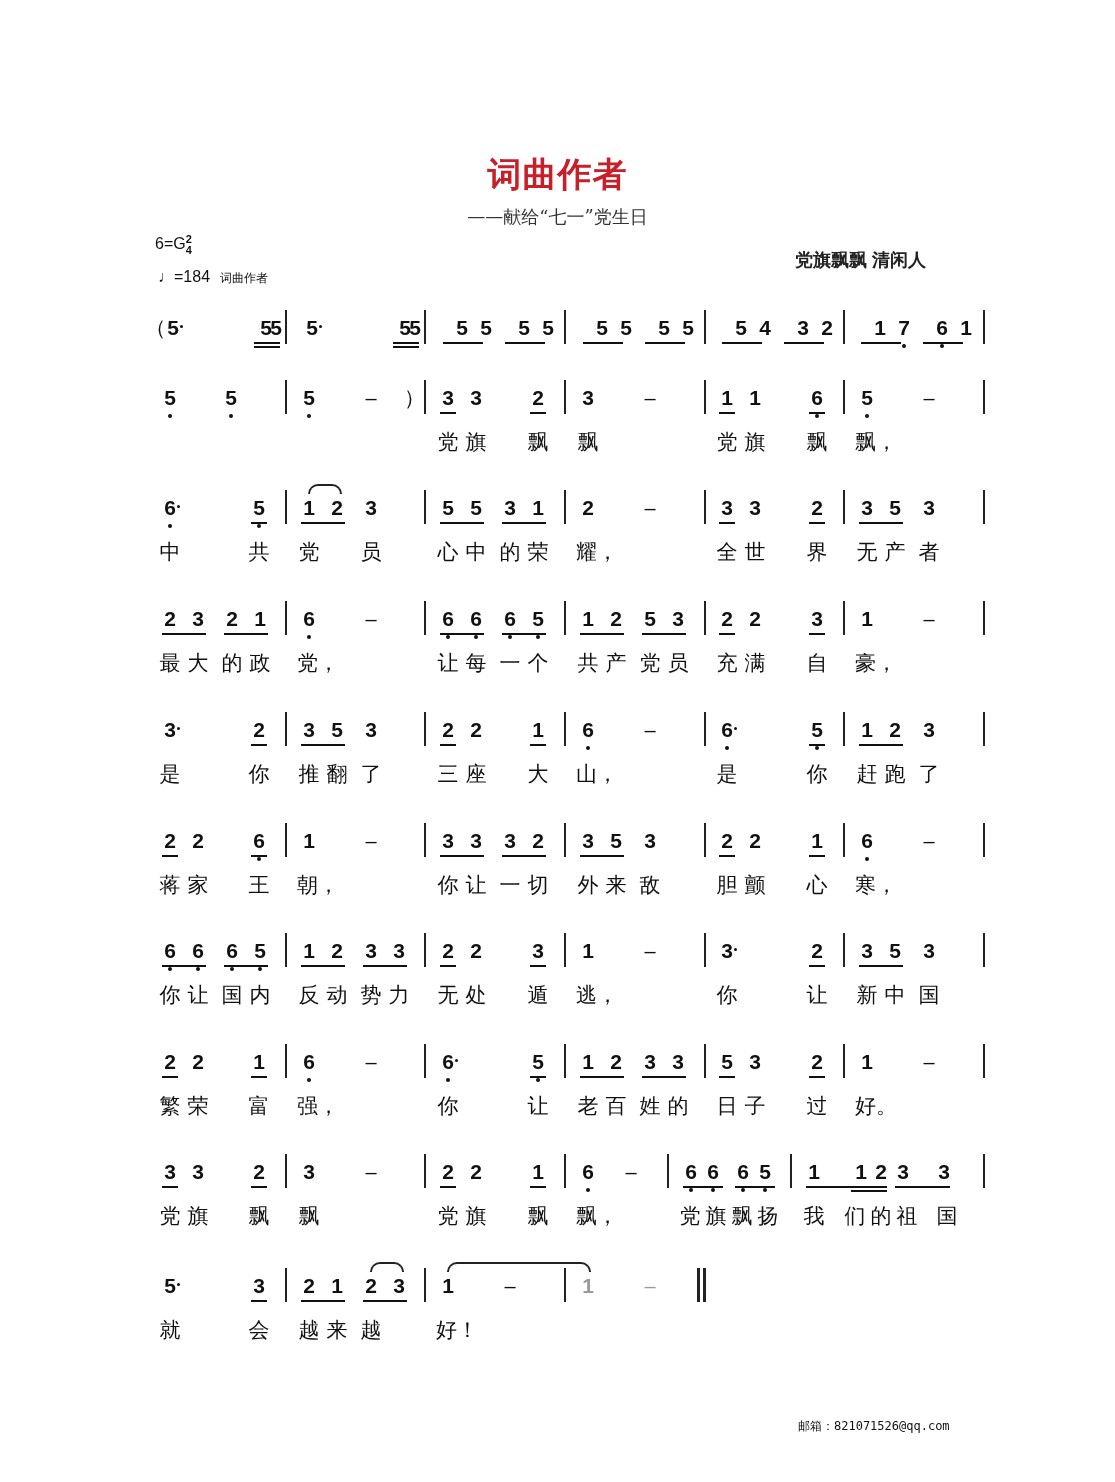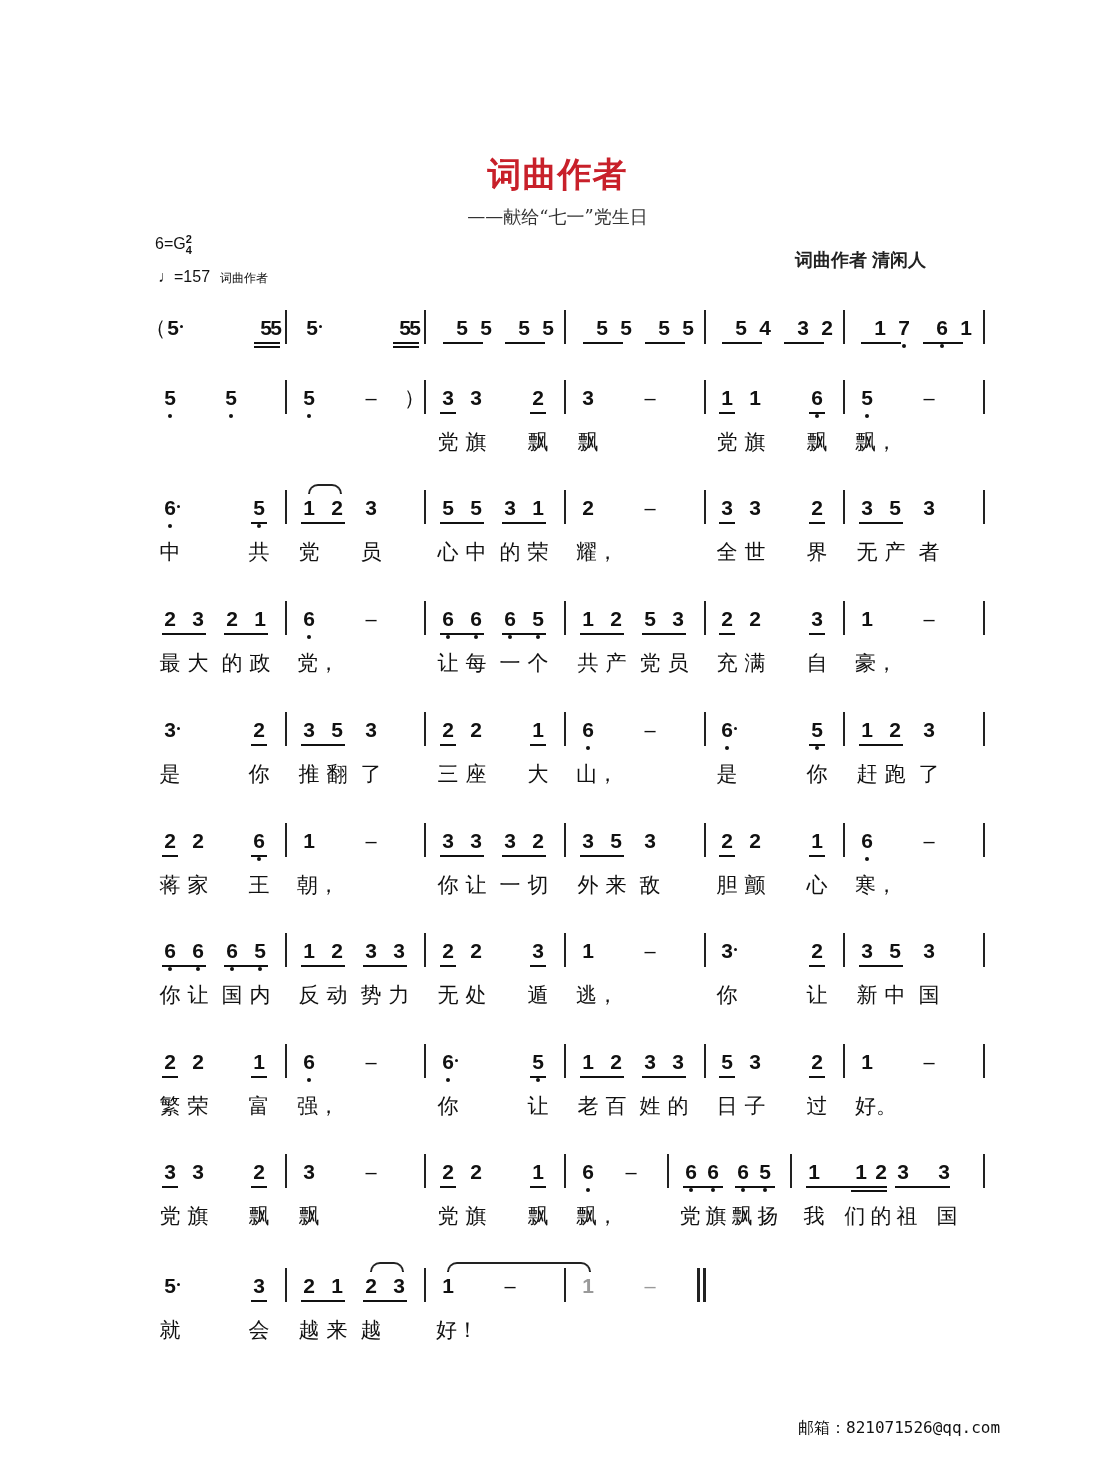--- a/index.html
+++ b/index.html
@@ -7,21 +7,21 @@
          font-family:"Liberation Sans", "DejaVu Sans", sans-serif; color:#111; }
   .title { position:absolute; left:0; width:1115px; top:152px; text-align:center;
            font-family:"DejaVu Serif", serif; font-size:34px; font-weight:bold; color:#c8202a; letter-spacing:1px; }
   .subtitle { position:absolute; left:0; width:1115px; top:205px; text-align:center;
               font-family:"DejaVu Serif", serif; font-size:18px; color:#333; }
   .key { position:absolute; left:155px; top:234px; font-size:16px; }
   .key .frac { display:inline-block; vertical-align:middle; text-align:center; font-size:11px; line-height:11px; font-weight:bold; }
   .tempo { position:absolute; left:158px; top:268px; font-size:16px; }
   .tempo .expr { font-size:12px; margin-left:10px; }
   .composer { position:absolute; left:795px; top:248px; font-size:18px; font-weight:bold; color:#222; }
-  .footer { position:absolute; left:798px; top:1418px; font-size:16px; font-family:"DejaVu Sans Mono", monospace; color:#111; }
+  .footer { position:absolute; left:798px; top:1418px; font-size:12px; font-family:"DejaVu Sans Mono", monospace; color:#111; }
 
   .line { position:absolute; left:0; width:1115px; }
   .el { position:absolute; }
   .note { font-size:21px; font-weight:bold; width:20px; text-align:center; top:0; height:28px; line-height:28px; }
   .note.gray { color:#9a9a9a; }
   .note .dot-below { position:absolute; left:8px; top:30px; width:4px; height:4px; border-radius:50%; background:#111; }
   .note .aug { position:absolute; left:17px; top:11px; width:3px; height:3px; border-radius:50%; background:#111; }
   .dash { font-size:20px; width:20px; text-align:center; height:28px; line-height:28px; }
   .bar { top:-4px; width:2px; height:34px; background:#222; }
   .dbar { top:-4px; width:7px; height:34px; border-left:3px solid #222; border-right:3px solid #222; box-sizing:border-box; width:9px; }
@@ -32,23 +32,23 @@
 </style>
 </head>
 <body>
 
 <div class="title">词曲作者</div>
 <div class="subtitle">——献给“七一”党生日</div>
 <div class="key">
   <span>6=G</span><span class="frac"><span>2</span><br><span>4</span></span>
 </div>
 <div class="tempo">
-  <span>♩</span><span>=157</span><span class="expr">词曲作者</span>
+  <span>♩</span><span>=184</span><span class="expr">词曲作者</span>
 </div>
-<div class="composer">词曲作者  清闲人</div>
+<div class="composer">党旗飘飘  清闲人</div>
 
 <div id="score">
     <div class="line" style="top: 314px;">
       <div class="el paren" style="left: 145px;">（</div>
       <div class="el note" style="left: 163px;">5<span class="aug"></span></div>
       <div class="el note" style="left: 256px;">5</div>
       <div class="el note" style="left: 266px;">5</div>
       <div class="el bar" style="left: 285px;"></div>
       <div class="el note" style="left: 302px;">5<span class="aug"></span></div>
       <div class="el note" style="left: 395px;">5</div>

